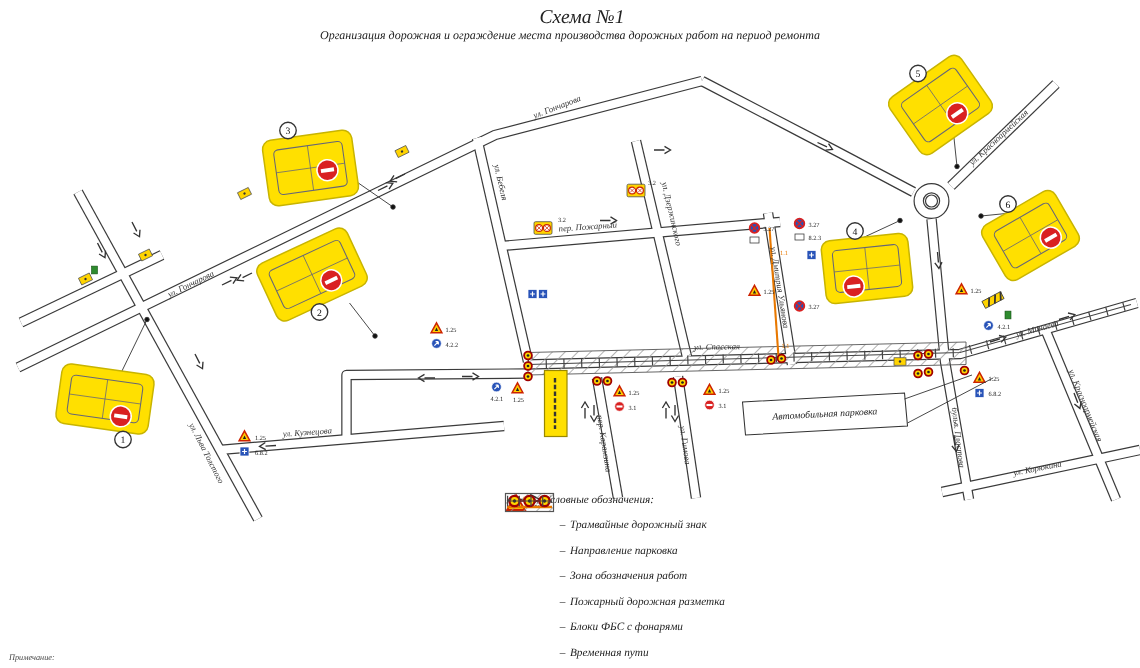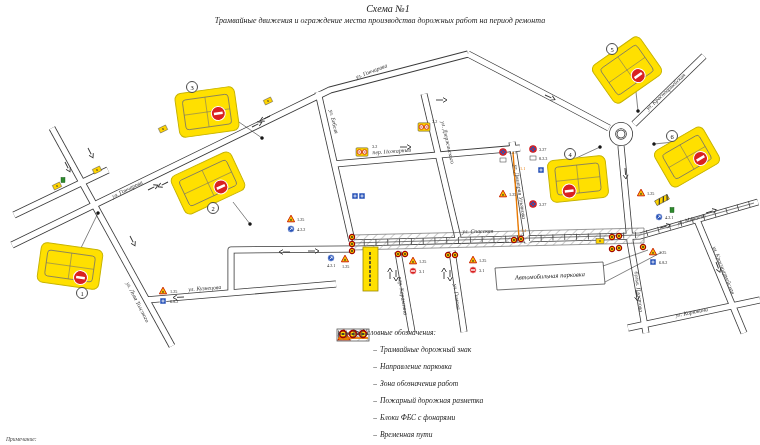--- a/index.html
+++ b/index.html
@@ -1,37 +1,37 @@
 <!DOCTYPE html>
 <html><head>
 <meta charset="utf-8">
 <style>
   html,body{margin:0;padding:0;background:#fff;}
   body{width:760px;height:445px;position:relative;overflow:hidden;
        font-family:"Liberation Serif",serif;color:#222;}
   .title-block{position:absolute;top:3px;left:0;width:100%;text-align:center;
                font-style:italic;line-height:1.25;}
-  .title-line1{font-size:10px;margin-left:16px;}
+  .title-line1{font-size:13px;margin-left:16px;}
   .title-line2{font-size:8px;}
   .map-wrap{position:absolute;inset:0;}
   svg{position:absolute;left:0;top:0;}
   .legend{position:absolute;left:336px;top:328px;width:220px;font-style:italic;}
   .legend-header{font-size:7.5px;margin-left:26px;margin-bottom:4px;}
   .legend-row{display:flex;align-items:center;height:17px;}
   .legend-sym{width:34px;display:flex;justify-content:center;align-items:center;flex:0 0 34px;}
   .legend-dash{width:10px;font-size:7.5px;text-align:center;flex:0 0 10px;}
   .legend-label{font-size:7.5px;white-space:nowrap;}
   .footnote{position:absolute;left:6px;top:436px;font-size:5.5px;font-style:italic;color:#444;}
 </style>
 </head>
 <body>
 
 <div class="title-block">
   <div class="title-line1">Схема №1</div>
-  <div class="title-line2">Трамвайные движения и ограждение места производства дорожных работ на период ремонта</div>
+  <div class="title-line2">Организация дорожная и ограждение места производства дорожных работ на период ремонта</div>
 </div>
 
 <div class="map-wrap">
 <svg width="760" height="445" viewBox="0 0 760 445">
   <defs>
     <pattern id="hatch" width="6" height="6" patternUnits="userSpaceOnUse" patternTransform="rotate(45)">
       <line x1="0" y1="0" x2="0" y2="6" stroke="#9a9a9a" stroke-width="1"></line>
     </pattern>
     <g id="arr">
       <path d="M0,0 H7 M7,-2.4 L11,0 L7,2.4" fill="none" stroke="#333" stroke-width="0.9"></path>

